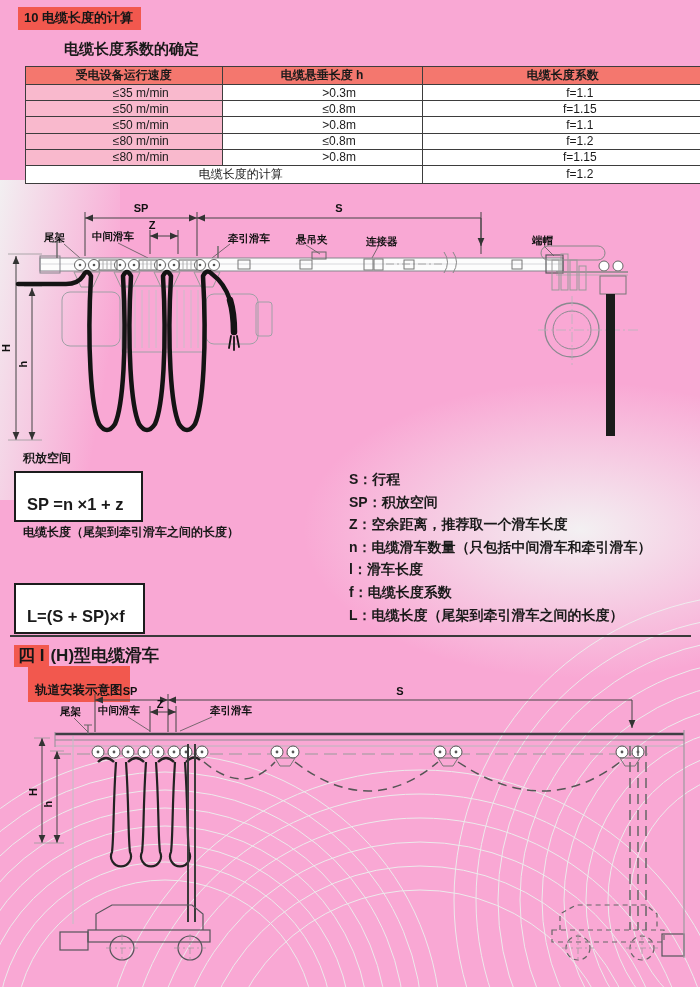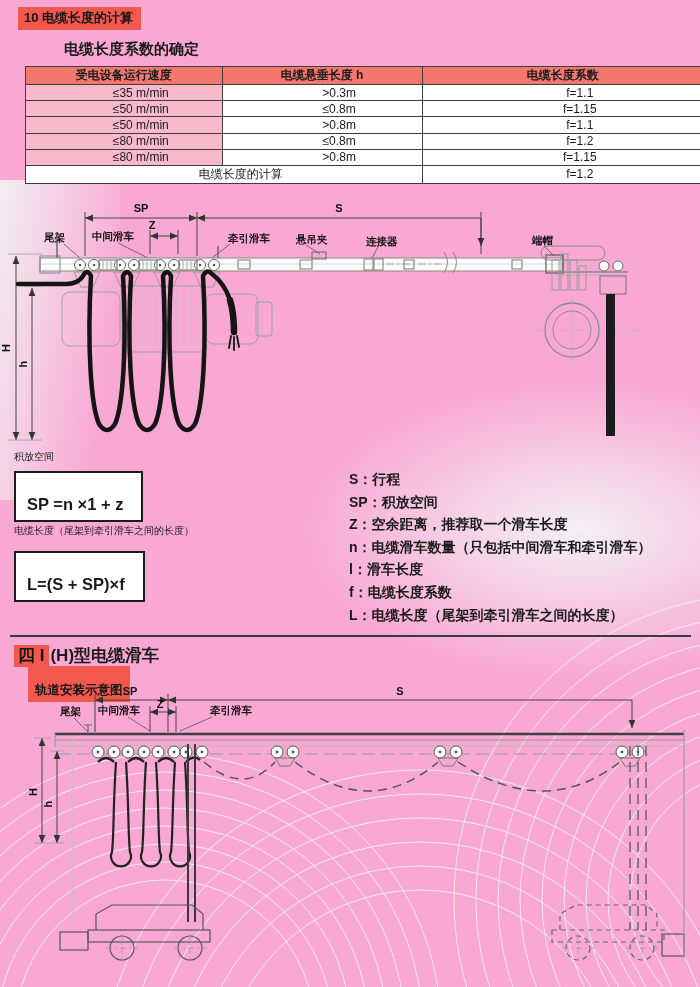--- a/index.html
+++ b/index.html
@@ -21,21 +21,21 @@
   .sub1{left:28px;top:40px;font-size:15px;font-weight:bold;margin-left:36px;}
   
   table.factor{left:25px;top:66px;width:679px;border-collapse:collapse;
     font-size:12px;text-align:center;table-layout:fixed;}
   table.factor th,table.factor td{border:1px solid #3d3d3d;padding:0 2px;}
   table.factor th{background:#f4776e;height:17px;font-size:12px;font-weight:bold;}
   table.factor td{height:15.2px;background:#ffffff;padding-left:36px;}
   table.factor td.c1{background:#f9b9cd;}
   table.factor col.w1{width:29%;} table.factor col.w2{width:29.5%;} table.factor col.w3{width:41.5%;}
   
-  .flabel{font-size:10px;font-weight:normal;}
+  .flabel{font-size:12px;font-weight:bold;margin-left:9px;}
   .fbox{border:2px solid #1c1c1c;background:#fff;font-size:16.5px;font-weight:600;
     padding:22px 18px 6px 11px;display:inline-block;white-space:nowrap;}
   
   .legend{left:349px;top:468px;width:345px;font-size:14px;font-weight:bold;}
   .legend p{margin:0;line-height:22.6px;white-space:nowrap;}
   
   .divider{left:10px;top:635px;width:681px;height:2px;background:#3a3a3a;}
   .sec2{left:14px;top:644px;font-size:17px;font-weight:bold;white-space:nowrap;}
   .badge2{background:#f2584e;color:#161616;padding:1px 5px 2px 4px;}
   .rest2{margin-left:1px;}
@@ -285,21 +285,21 @@
       <line x1="538" y1="134" x2="640" y2="134" stroke="#b5b5ba" stroke-width="0.8" stroke-dasharray="10 3 2 3"></line>
       <line x1="572" y1="100" x2="572" y2="170" stroke="#b5b5ba" stroke-width="0.8" stroke-dasharray="10 3 2 3"></line>
       <rect x="600" y="80" width="26" height="18" stroke="#777"></rect>
       <rect x="606" y="98" width="9" height="142" fill="#1b1b1b" stroke="none"></rect>
     </g>
   </svg>
 
   <div class="abs flabel" style="left:14px;top:450px">积放空间</div>
   <div class="abs fbox" style="left:14px;top:471px">SP =n ×1 + z</div>
   <div class="abs flabel" style="left:14px;top:524px">电缆长度（尾架到牵引滑车之间的长度）</div>
-  <div class="abs fbox" style="left:14px;top:551px">L=(S + SP)×f</div>
+  <div class="abs fbox" style="left:14px;top:583px">L=(S + SP)×f</div>
 
   <div class="abs legend">
     <p>S：行程</p>
     <p>SP：积放空间</p>
     <p>Z：空余距离，推荐取一个滑车长度</p>
     <p>n：电缆滑车数量（只包括中间滑车和牵引滑车）</p>
     <p>l：滑车长度</p>
     <p>f：电缆长度系数</p>
     <p>L：电缆长度（尾架到牵引滑车之间的长度）</p>
   </div>

